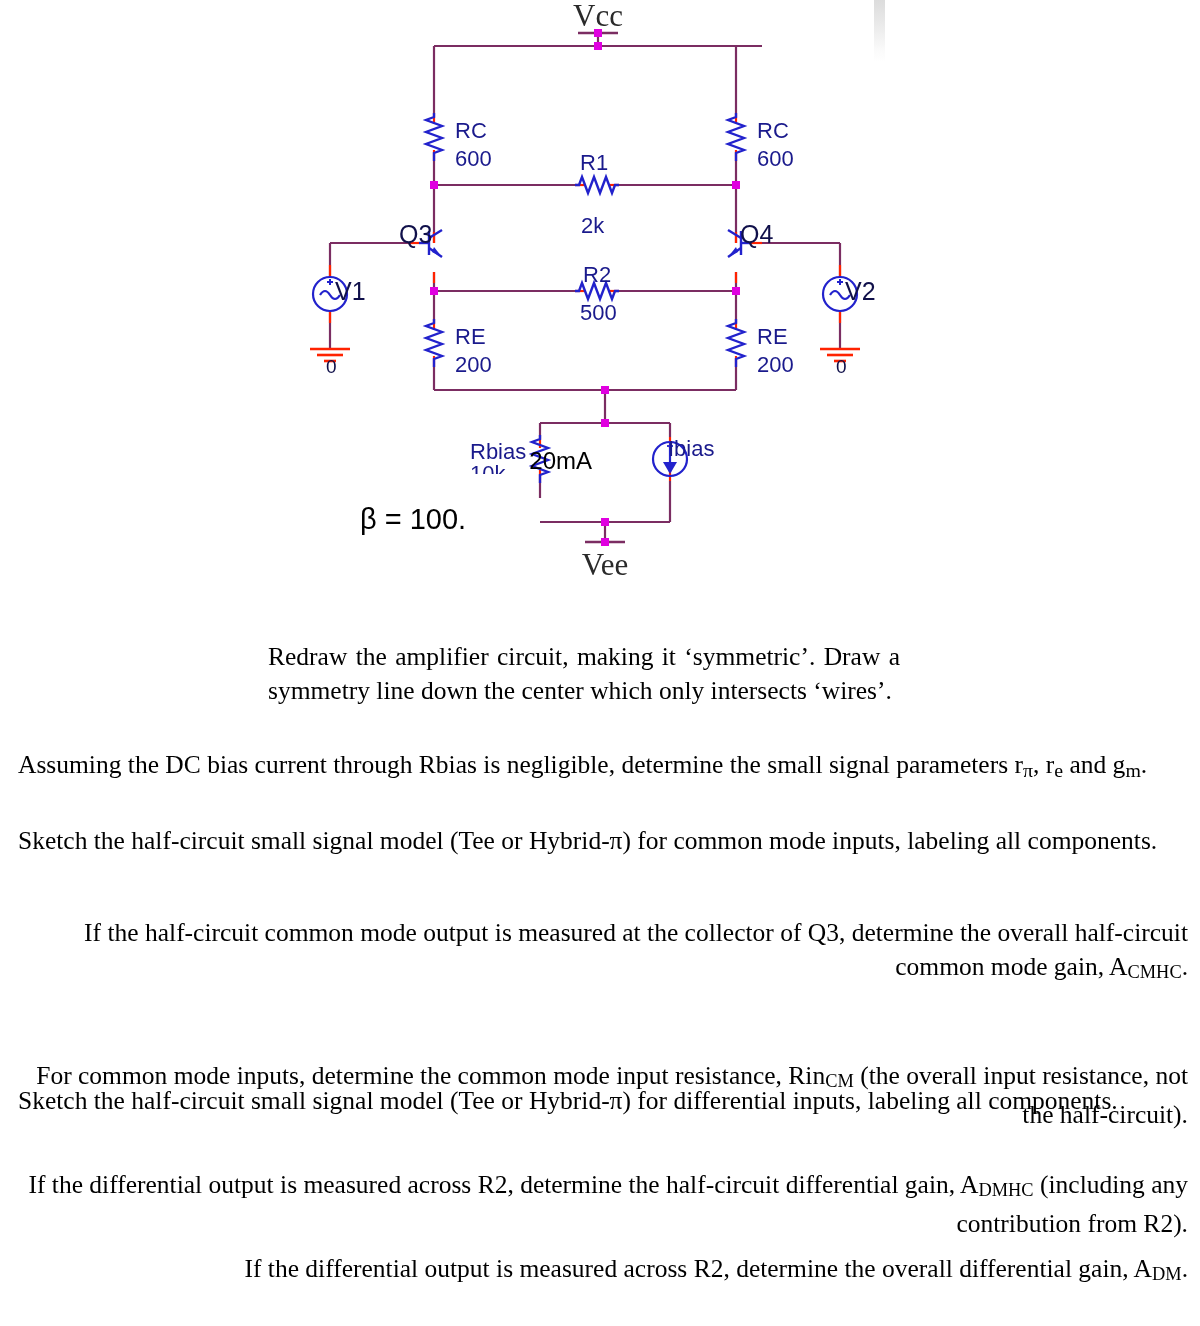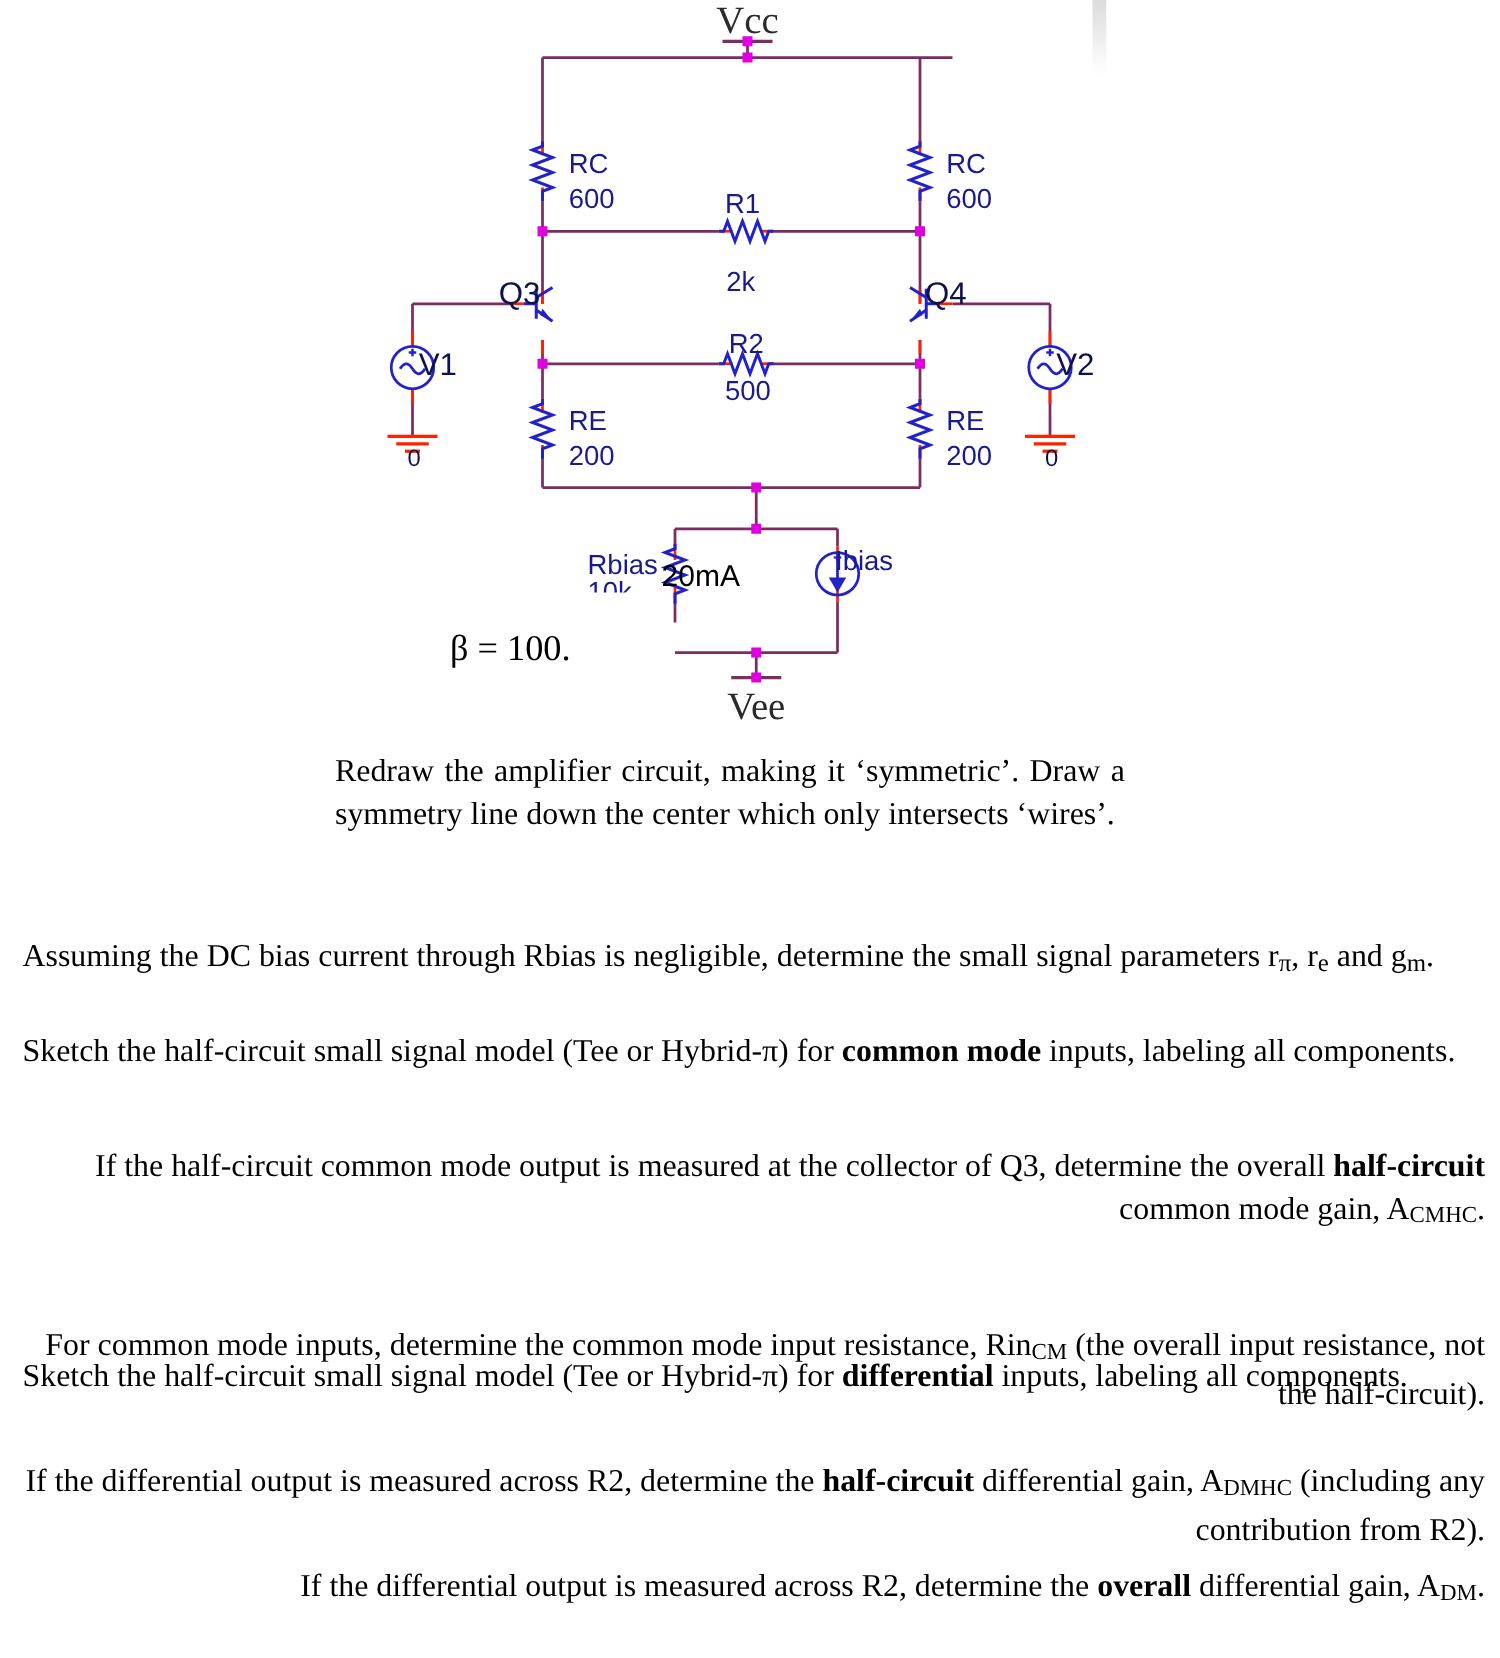--- a/index.html
+++ b/index.html
@@ -43,40 +43,41 @@
     font-family: "Liberation Serif", serif;
     font-size: 25.5px;
     line-height: 34px;
     color: #000000;
     text-align: justify;
   }
   .para.centercol {
     left: 268px;
     width: 632px;
     text-align: justify;
+    margin-top: 40px;
   }
   .para.fullcol {
     left: 18px;
     width: 1170px;
   }
   .para.nojust { text-align: right; }
-  b { font-weight: bold; margin-top: 34px; }
+  b { font-weight: normal; margin-top: 34px; }
   .sub {
     font-size: 0.78em;
     vertical-align: -0.18em;
   }
   .smallcapsub {
     font-size: 0.72em;
     vertical-align: -0.16em;
   }
   .beta-line {
     position: absolute;
     left: 360px;
     top: 503px;
-    font-family: Liberation Serif, serif;
+    font-family: Liberation Sans, sans-serif;
     font-size: 29px;
     color: #000000;
     white-space: nowrap;
   }
 </style>
 </head>
 <body>
 
 <div id="edge-artifact"></div>
 

